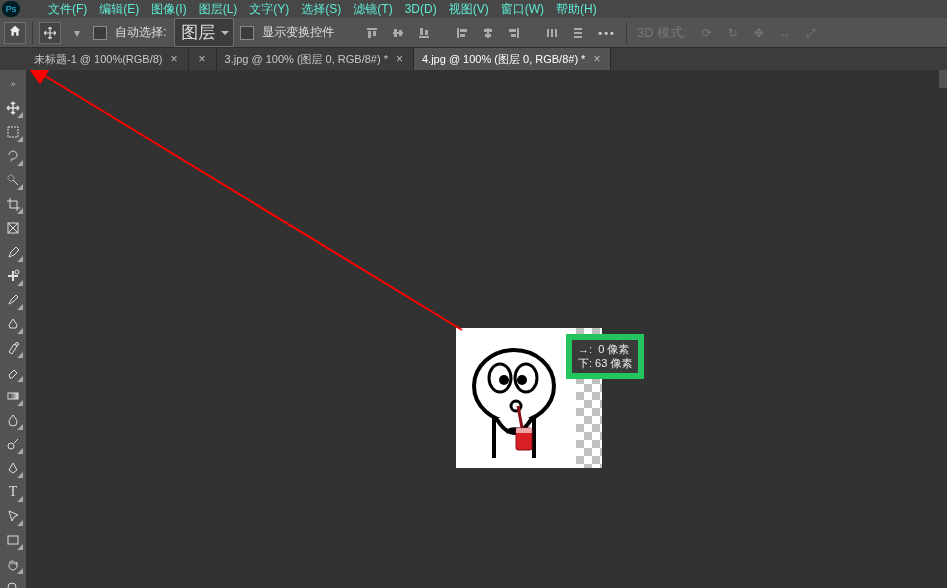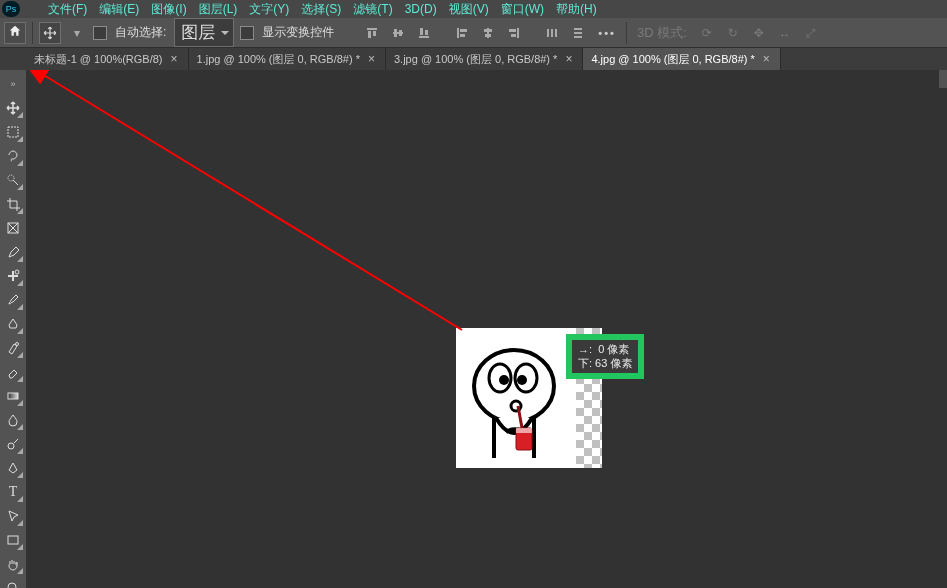--- a/index.html
+++ b/index.html
@@ -332,21 +332,20 @@
   <div class="opt-smallicon" style="color:#777;">↔</div>
   <div class="opt-smallicon" style="color:#777;">⤢</div>
 </div>
 
 <div class="tabsbar">
   <div class="tab">
     <span>未标题-1 @ 100%(RGB/8)</span>
     <span class="tab-close">×</span>
   </div>
   <div class="tab">
-    <span>1.jpg @ 100% (图层 0, RGB/8#) *</span>
     <span class="tab-close">×</span>
   </div>
   <div class="tab">
     <span>3.jpg @ 100% (图层 0, RGB/8#) *</span>
     <span class="tab-close">×</span>
   </div>
   <div class="tab active">
     <span>4.jpg @ 100% (图层 0, RGB/8#) *</span>
     <span class="tab-close">×</span>
   </div>

